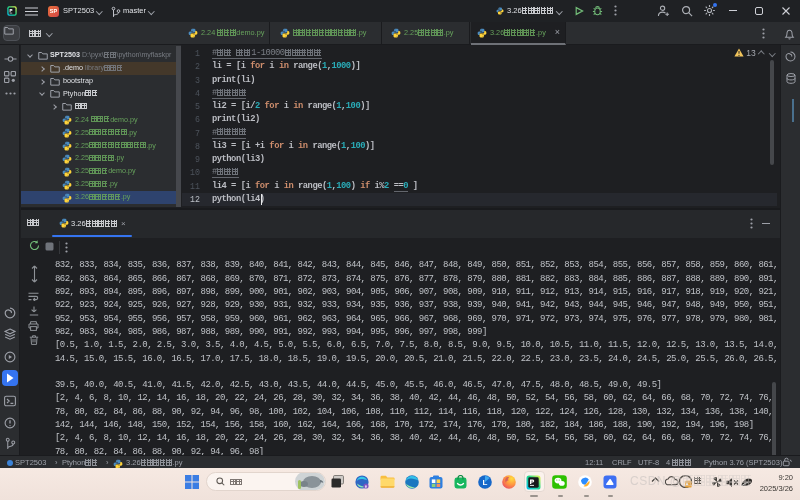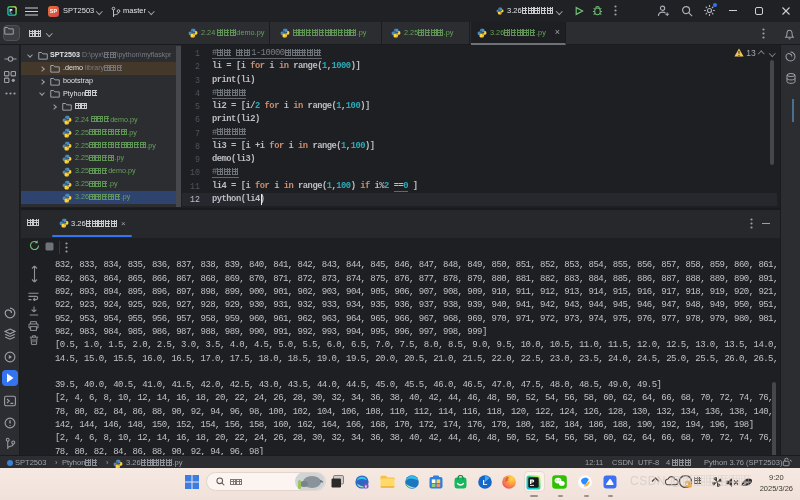--- a/index.html
+++ b/index.html
@@ -78,21 +78,21 @@
 
 #taskbar{position:absolute;left:0;top:468px;width:800px;height:32px;background:linear-gradient(#F6E9E2,#F0E2DB)}
 .tbi{position:absolute;top:7px}
 .tbi svg{display:block}
 #pill{position:absolute;left:206px;top:4px;width:120px;height:19px;background:#FBF4F0;border:1px solid #E2D5CD;border-radius:10px;display:flex;align-items:center;overflow:hidden}
 .srch{color:#6b6560;font-size:8.5px}
 #manat{margin-left:auto}
 #pcbox{position:absolute;left:524px;top:3px;width:21px;height:21px;background:#FBF2ED;border:1px solid #E5D9D2;border-radius:4px}
 .dash{position:absolute;top:27px;height:2px;border-radius:1px;background:#9b948e}
 #lang{position:absolute;left:694px;top:7px;font-size:9px;color:#3a3733}
-#clock{position:absolute;right:7px;top:4px;text-align:center;font-size:7.5px;color:#3a3733;line-height:11px}
+#clock{position:absolute;right:7px;top:4px;text-align:right;font-size:7.5px;color:#3a3733;line-height:11px}
 #wmark{position:absolute;left:630px;top:6px;font-size:12px;color:rgba(210,203,199,.8);white-space:nowrap;letter-spacing:.5px}
 </style></head><body>
 <div id="s">
 
 <div id="titlebar">
   <span class="ab" style="left:7px;top:6px">
         <svg width="10" height="10" viewBox="0 0 13 13">
           <defs>
             <linearGradient id="pcg" x1="0" y1="1" x2="1" y2="0">
               <stop offset="0" stop-color="#07C3F2"></stop>
@@ -428,21 +428,21 @@
 </div>
   <div class="ab" style="left:0;top:0">
         <div class="codeline" style="top:47.0px"><span class="cm">#<i class="cb"></i><i class="cb"></i> <i class="cb"></i><i class="cb"></i>1-10000<i class="cb"></i><i class="cb"></i><i class="cb"></i><i class="cb"></i><i class="cb"></i></span></div>
 <div class="codeline" style="top:60.2px">li = [i <span class="kw">for</span> i <span class="kw">in</span> range(<span class="nu">1</span>,<span class="nu">1000</span>)]</div>
 <div class="codeline" style="top:73.5px">print(li)</div>
 <div class="codeline" style="top:86.8px"><span class="cm">#<i class="cb"></i><i class="cb"></i><i class="cb"></i><i class="cb"></i></span></div>
 <div class="codeline" style="top:100.0px">li2 = [i/<span class="nu">2</span> <span class="kw">for</span> i <span class="kw">in</span> range(<span class="nu">1</span>,<span class="nu">100</span>)]</div>
 <div class="codeline" style="top:113.2px">print(li2)</div>
 <div class="codeline" style="top:126.5px"><span class="cm">#<i class="cb"></i><i class="cb"></i><i class="cb"></i><i class="cb"></i></span></div>
 <div class="codeline" style="top:139.8px">li3 = [i +i <span class="kw">for</span> i <span class="kw">in</span> range(<span class="nu">1</span>,<span class="nu">100</span>)]</div>
-<div class="codeline" style="top:153.0px">demo(li3)</div>
+<div class="codeline" style="top:153.0px">python(li3)</div>
 <div class="codeline" style="top:166.2px"><span class="cm">#<i class="cb"></i><i class="cb"></i><i class="cb"></i></span></div>
 <div class="codeline" style="top:179.5px">li4 = [i <span class="kw">for</span> i <span class="kw">in</span> range(<span class="nu">1</span>,<span class="nu">100</span>) <span class="kw">if</span> i%<span class="nu">2</span> <span class="ul">==<span class="nu">0</span></span> ]</div>
 <div class="codeline" style="top:192.8px">python(li4)</div>
 </div>
   <div id="caret"></div>
 </div>
 <div id="inspect"><svg width="10" height="9" viewBox="0 0 12 11">
         <path fill="#F2C55C" d="M6 0.5 11.6 10.5H0.4z"></path>
         <path stroke="#1E1F22" stroke-width="1.2" d="M6 3.6v3.4"></path>
         <circle cx="6" cy="8.9" r="0.8" fill="#1E1F22"></circle>
@@ -565,21 +565,21 @@
   <span class="bi" style="left:62px">Ptyhon<i class="c"></i><i class="c"></i></span>
   <span class="bi" style="left:106px">›</span>
   <span class="bi" style="left:113px;top:2.5px">
         <svg class="pyi" width="10" height="10" viewBox="0 0 16 16">
           <path fill="#4B8BBE" d="M7.9 1C6.1 1 4.7 1.6 4.7 3v1.8h3.4v.6H3.2C1.8 5.4 1 6.6 1 8.2c0 1.6.7 2.9 2.1 2.9h1.3V9.3c0-1.3 1.1-2.2 2.4-2.2h3.3c1 0 1.9-.8 1.9-1.9V3c0-1.3-1.4-2-3-2zM6.3 2.3c.4 0 .7.3.7.7s-.3.7-.7.7-.7-.3-.7-.7.3-.7.7-.7z"></path>
           <path fill="#FFD43B" d="M8.1 15c1.8 0 3.2-.6 3.2-2v-1.8H7.9v-.6h4.9c1.4 0 2.2-1.2 2.2-2.8 0-1.6-.7-2.9-2.1-2.9h-1.3v1.8c0 1.3-1.1 2.2-2.4 2.2H5.9c-1 0-1.9.8-1.9 1.9V13c0 1.3 1.4 2 3 2zm1.6-1.3c-.4 0-.7-.3-.7-.7s.3-.7.7-.7.7.3.7.7-.3.7-.7.7z"></path>
         </svg>
       </span>
   <span class="bi" style="left:126px">3.26<i class="c"></i><i class="c"></i><i class="c"></i><i class="c"></i><i class="c"></i>.py</span>
   <span class="bi" style="left:585px">12:11</span>
-  <span class="bi" style="left:612px">CSDN</span>
+  <span class="bi" style="left:612px">CRLF</span>
   <span class="bi" style="left:638px">UTF-8</span>
   <span class="bi" style="left:666px">4 <i class="c"></i><i class="c"></i><i class="c"></i></span>
   <span class="bi" style="left:704px">Python 3.76 (SPT2503)</span>
   <span class="bi" style="left:782px;top:1px">
         <svg width="10" height="10" viewBox="0 0 11 11" fill="none" stroke="#9DA0A8" stroke-width="1.1">
           <rect x="1.4" y="4.6" width="6.4" height="5" rx="1"></rect>
           <path d="M3 4.6V3.2a1.9 1.9 0 0 1 3.8 0M8.6 3.4a1.7 1.7 0 0 1 1.7 1.7"></path>
         </svg>
       </span>
 </div>

